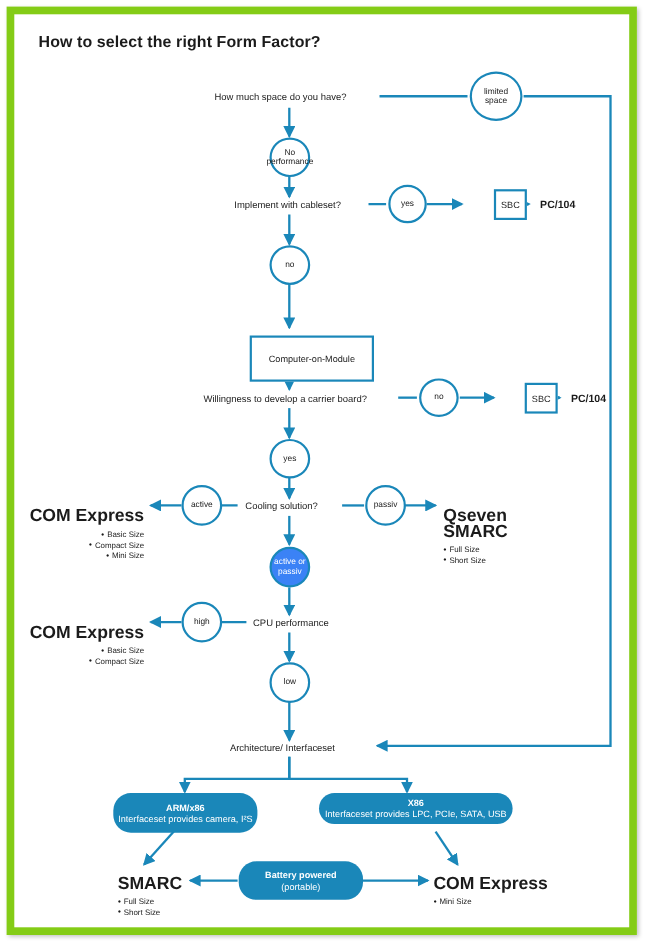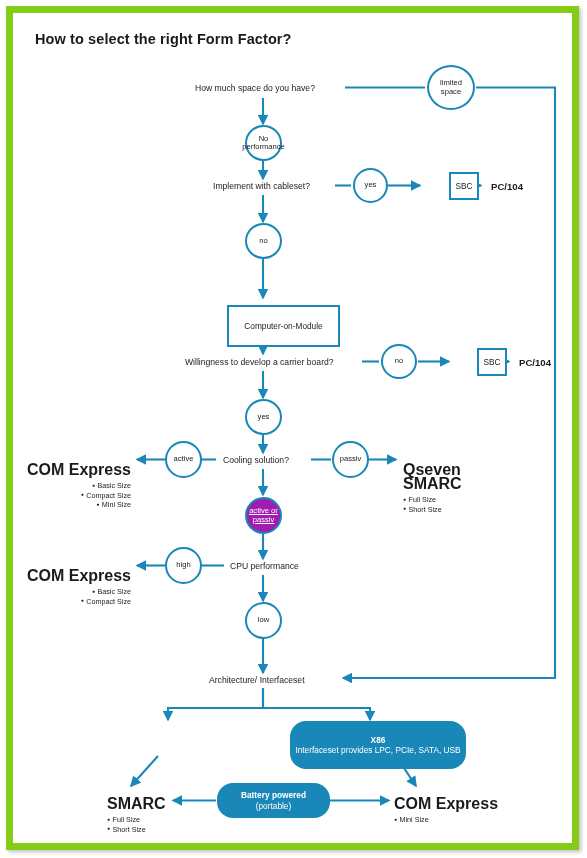--- a/index.html
+++ b/index.html
@@ -64,24 +64,23 @@
     box-sizing: border-box;
     display: flex;
     align-items: center;
     justify-content: center;
     text-align: center;
     font-size: 7.6px;
     color: #1b1b1b;
     line-height: 1.12;
   }
   .node-circ.filled {
-    background: #a21caf;
+    background: #3b82f6;
     border-color: #1a87b9;
     color: #ffffff;
-    text-decoration: underline;
   }
   .node-rect {
     position: absolute;
     background: #ffffff;
     border: 2px solid #1a87b9;
     box-sizing: border-box;
     display: flex;
     align-items: center;
     justify-content: center;
     text-align: center;
@@ -270,22 +269,26 @@
       <ul>
         <li>Basic Size</li>
         <li>Compact Size</li>
       </ul>
     </div>
 
     <div class="node-circ" style="left:232px; top:589px; width:37px; height:37px;">low</div>
 
     <div class="lbl lbl-q" style="left:196px; top:662px;">Architecture/ Interfaceset</div>
 
-
-    <div class="node-pill" style="left:277px; top:708px; width:176px; height:48px;">
+    <div class="node-pill" style="left:90px; top:708px; width:131px; height:36px;">
+      <div class="t1">ARM/x86</div>
+      <div class="t2">Interfaceset provides camera, I²S</div>
+    </div>
+
+    <div class="node-pill" style="left:277px; top:708px; width:176px; height:28px;">
       <div class="t1">X86</div>
       <div class="t2">Interfaceset provides LPC, PCIe, SATA, USB</div>
     </div>
 
     <div class="node-pill" style="left:204px; top:770px; width:113px; height:35px;">
       <div class="t1">Battery powered</div>
       <div class="t2">(portable)</div>
     </div>
 
     <div class="out right" style="left:94px; top:782px;">

